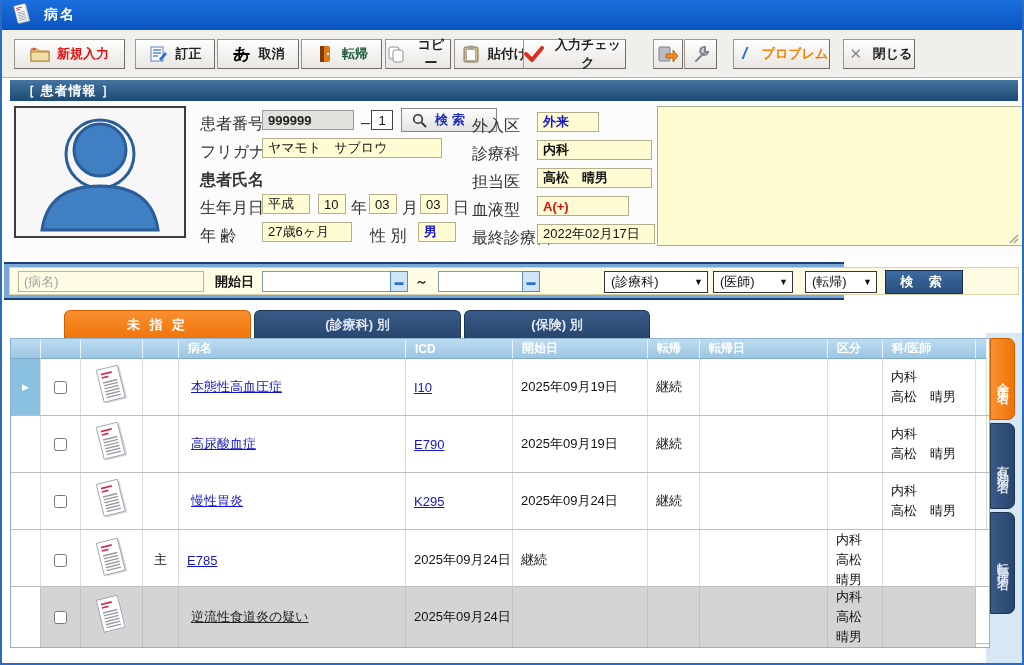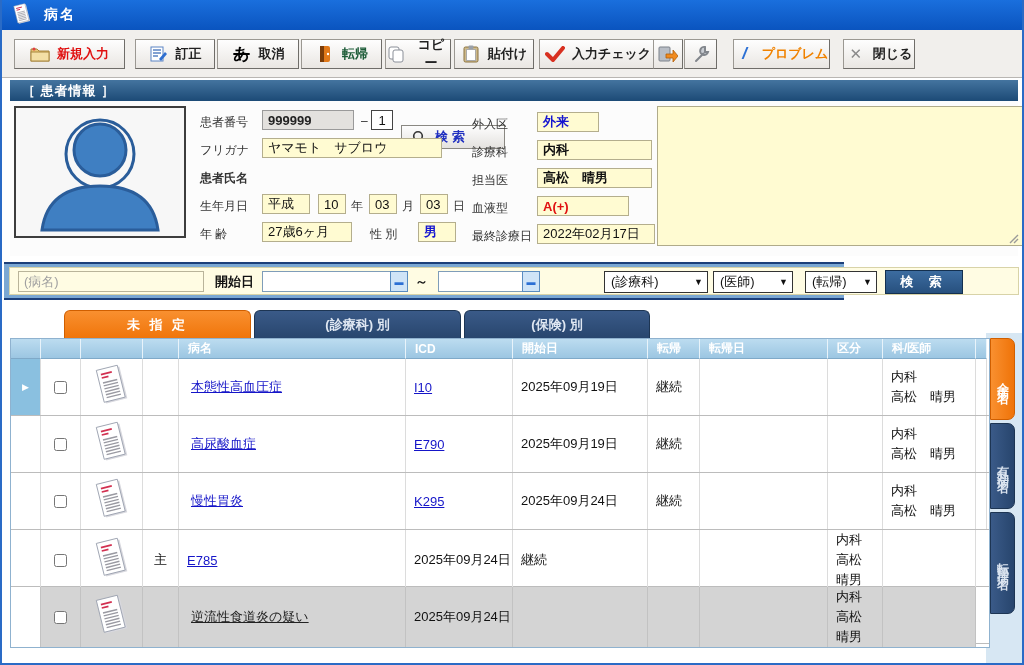--- a/index.html
+++ b/index.html
@@ -28,21 +28,21 @@
   .ic-strike { font-weight:bold; font-size:16px; color:#000; text-decoration:line-through; text-decoration-thickness:2px; }
   .ic-slash { color:#2b6fd4; font-weight:bold; font-size:17px; font-style:italic; }
   .ic-x { color:#8a8a8a; font-weight:bold; font-size:15px; }
 
   
   .pheader { position:absolute; left:8px; top:80px; width:1008px; height:21px;
              background:linear-gradient(#44749f,#1c4a76); color:#fff; font-size:13px; font-weight:bold;
              display:flex; align-items:center; padding-left:12px; letter-spacing:1px; }
   .pbody { position:absolute; left:8px; top:101px; width:1008px; height:155px; background:#fcfcfc; }
   .photo { position:absolute; left:4px; top:5px; width:172px; height:132px; background:#f7f7f7; border:2px solid #3d3d3d; }
-  .flabel { position:absolute; font-size:12px; color:#333; }
+  .flabel { position:absolute; font-size:16px; color:#333; }
   .ffield { position:absolute; height:20px; background:#fffbd2; border:1px solid #b4ae8d; font-size:13px;
             display:flex; align-items:center; padding-left:5px; color:#111; }
   .ffield.grey { background:#e3e1de; border-color:#9a9a9a; color:#222; font-weight:bold; }
   .ffield.white { background:#fff; border:1.5px solid #444; justify-content:center; padding-left:0; }
   .bold { font-weight:bold; }
   .blue { color:#1515d0; font-weight:bold; }
   .red { color:#e01010; font-weight:bold; }
   .bigname { font-size:17px; font-weight:bold; }
   .psearch { position:absolute; height:24px; background:linear-gradient(#fdfdfd,#e4e2df); border:1px solid #8a8882;
              display:flex; align-items:center; gap:8px; font-size:13px; font-weight:bold; color:#2030c0; cursor:pointer;
@@ -186,21 +186,21 @@
     <button class="tb-btn" style="left:452px;width:80px">
       <span class="ic">
         <svg width="16" height="18" viewBox="0 0 16 18">
             <rect x="1" y="2" width="14" height="15" rx="1.5" fill="#cdb98a" stroke="#8a7340"></rect>
             <rect x="3.5" y="4.5" width="9" height="11" fill="#fff" stroke="#aaa"></rect>
             <rect x="5.5" y="0.5" width="5" height="3.5" rx="1" fill="#9aa0a8"></rect>
           </svg>
       </span>
       <span>貼付け</span>
     </button>
-    <button class="tb-btn" style="left:537px;width:118px">
+    <button class="tb-btn" style="left:521px;width:103px">
       <span class="ic">
         <svg width="20" height="16" viewBox="0 0 20 16">
             <path d="M2 8 L8 14 L18 2" fill="none" stroke="#d83020" stroke-width="4" stroke-linecap="round" stroke-linejoin="round"></path>
           </svg>
       </span>
       <span>入力チェック</span>
     </button>
     <button class="tb-btn" style="left:651px;width:30px">
       <span class="ic">
         <svg width="20" height="18" viewBox="0 0 20 18">
@@ -240,21 +240,21 @@
     </div>
 
     <span class="flabel" style="left:190px;top:13px">患者番号</span>
     <div class="ffield grey" style="left:252px;top:9px;width:92px">
         <span>999999</span>
       </div>
     <span class="flabel" style="left:351px;top:13px">–</span>
     <div class="ffield white" style="left:361px;top:9px;width:22px">
         <span>1</span>
       </div>
-    <button class="psearch" style="left:391px;top:24px;width:104px">
+    <button class="psearch" style="left:391px;top:7px;width:96px">
       <svg width="15" height="15" viewBox="0 0 15 15">
           <circle cx="6" cy="6" r="4.3" fill="none" stroke="#333" stroke-width="1.6"></circle>
           <path d="M9.5 9.5 L14 14" stroke="#333" stroke-width="1.8"></path>
         </svg>
       <span>検索</span>
     </button>
     <span class="flabel" style="left:190px;top:41px">フリガナ</span>
     <div class="ffield" style="left:252px;top:37px;width:180px">
         <span>ヤマモト　サブロウ</span>
       </div>

